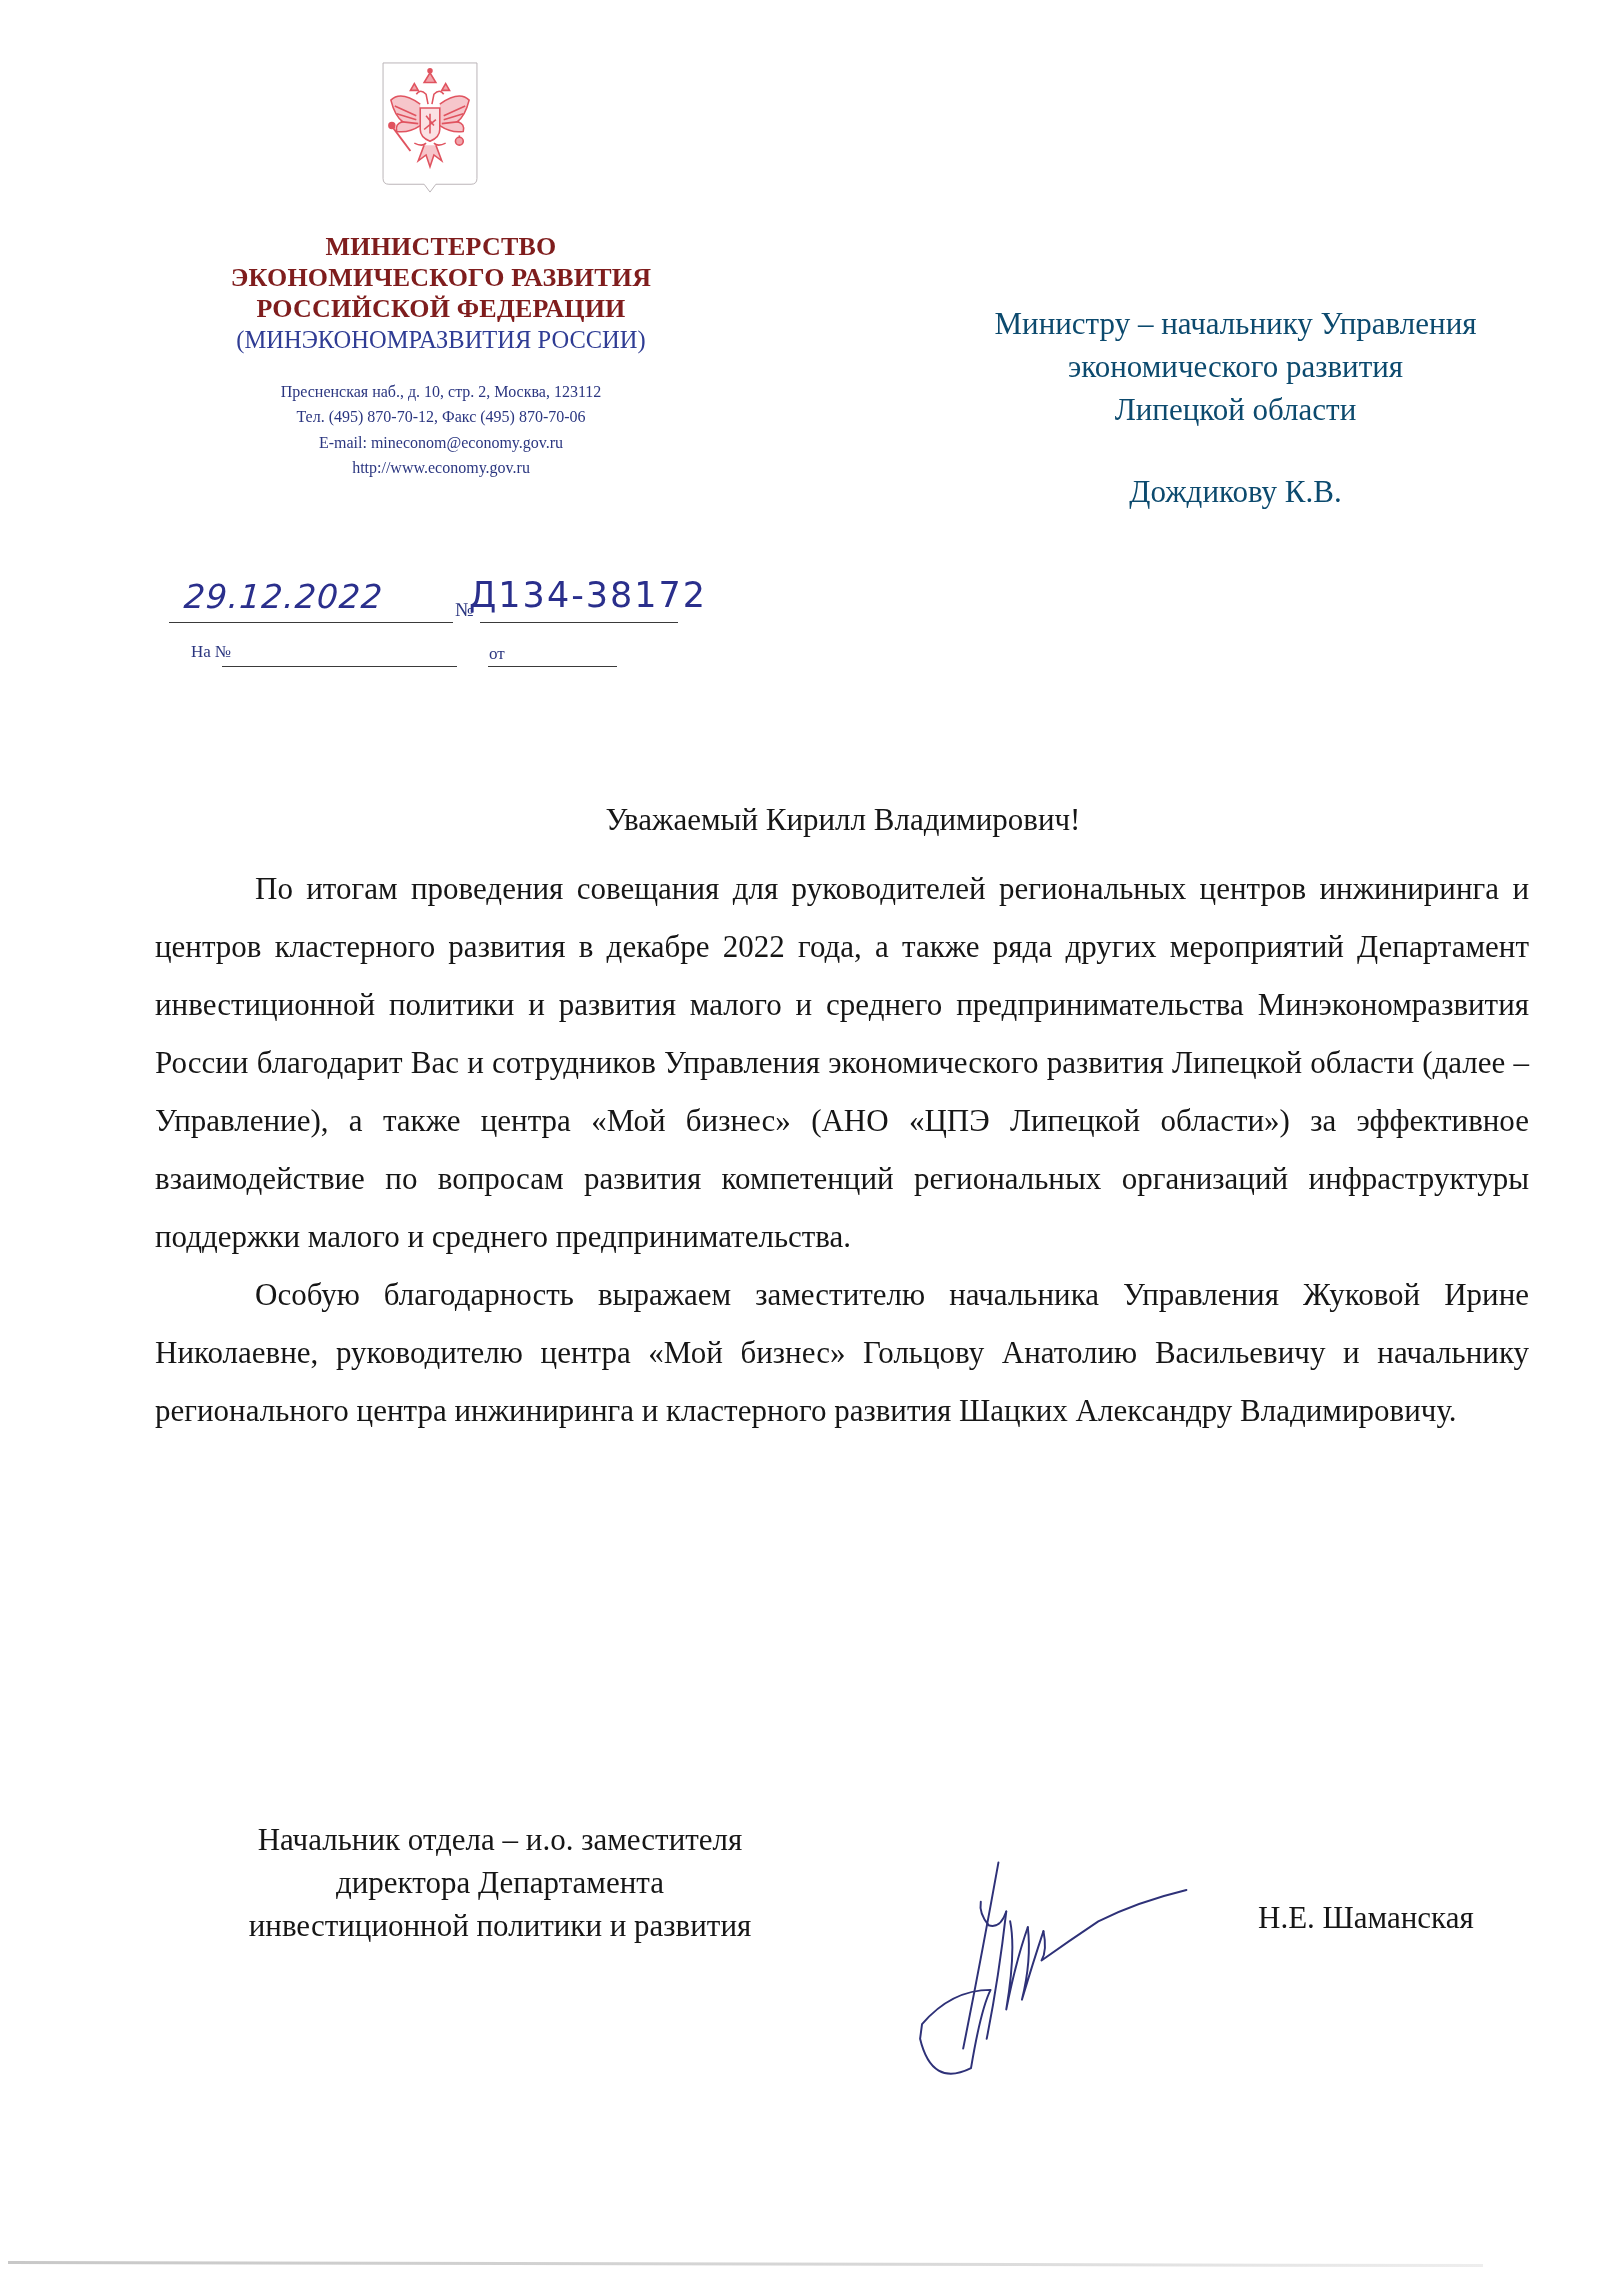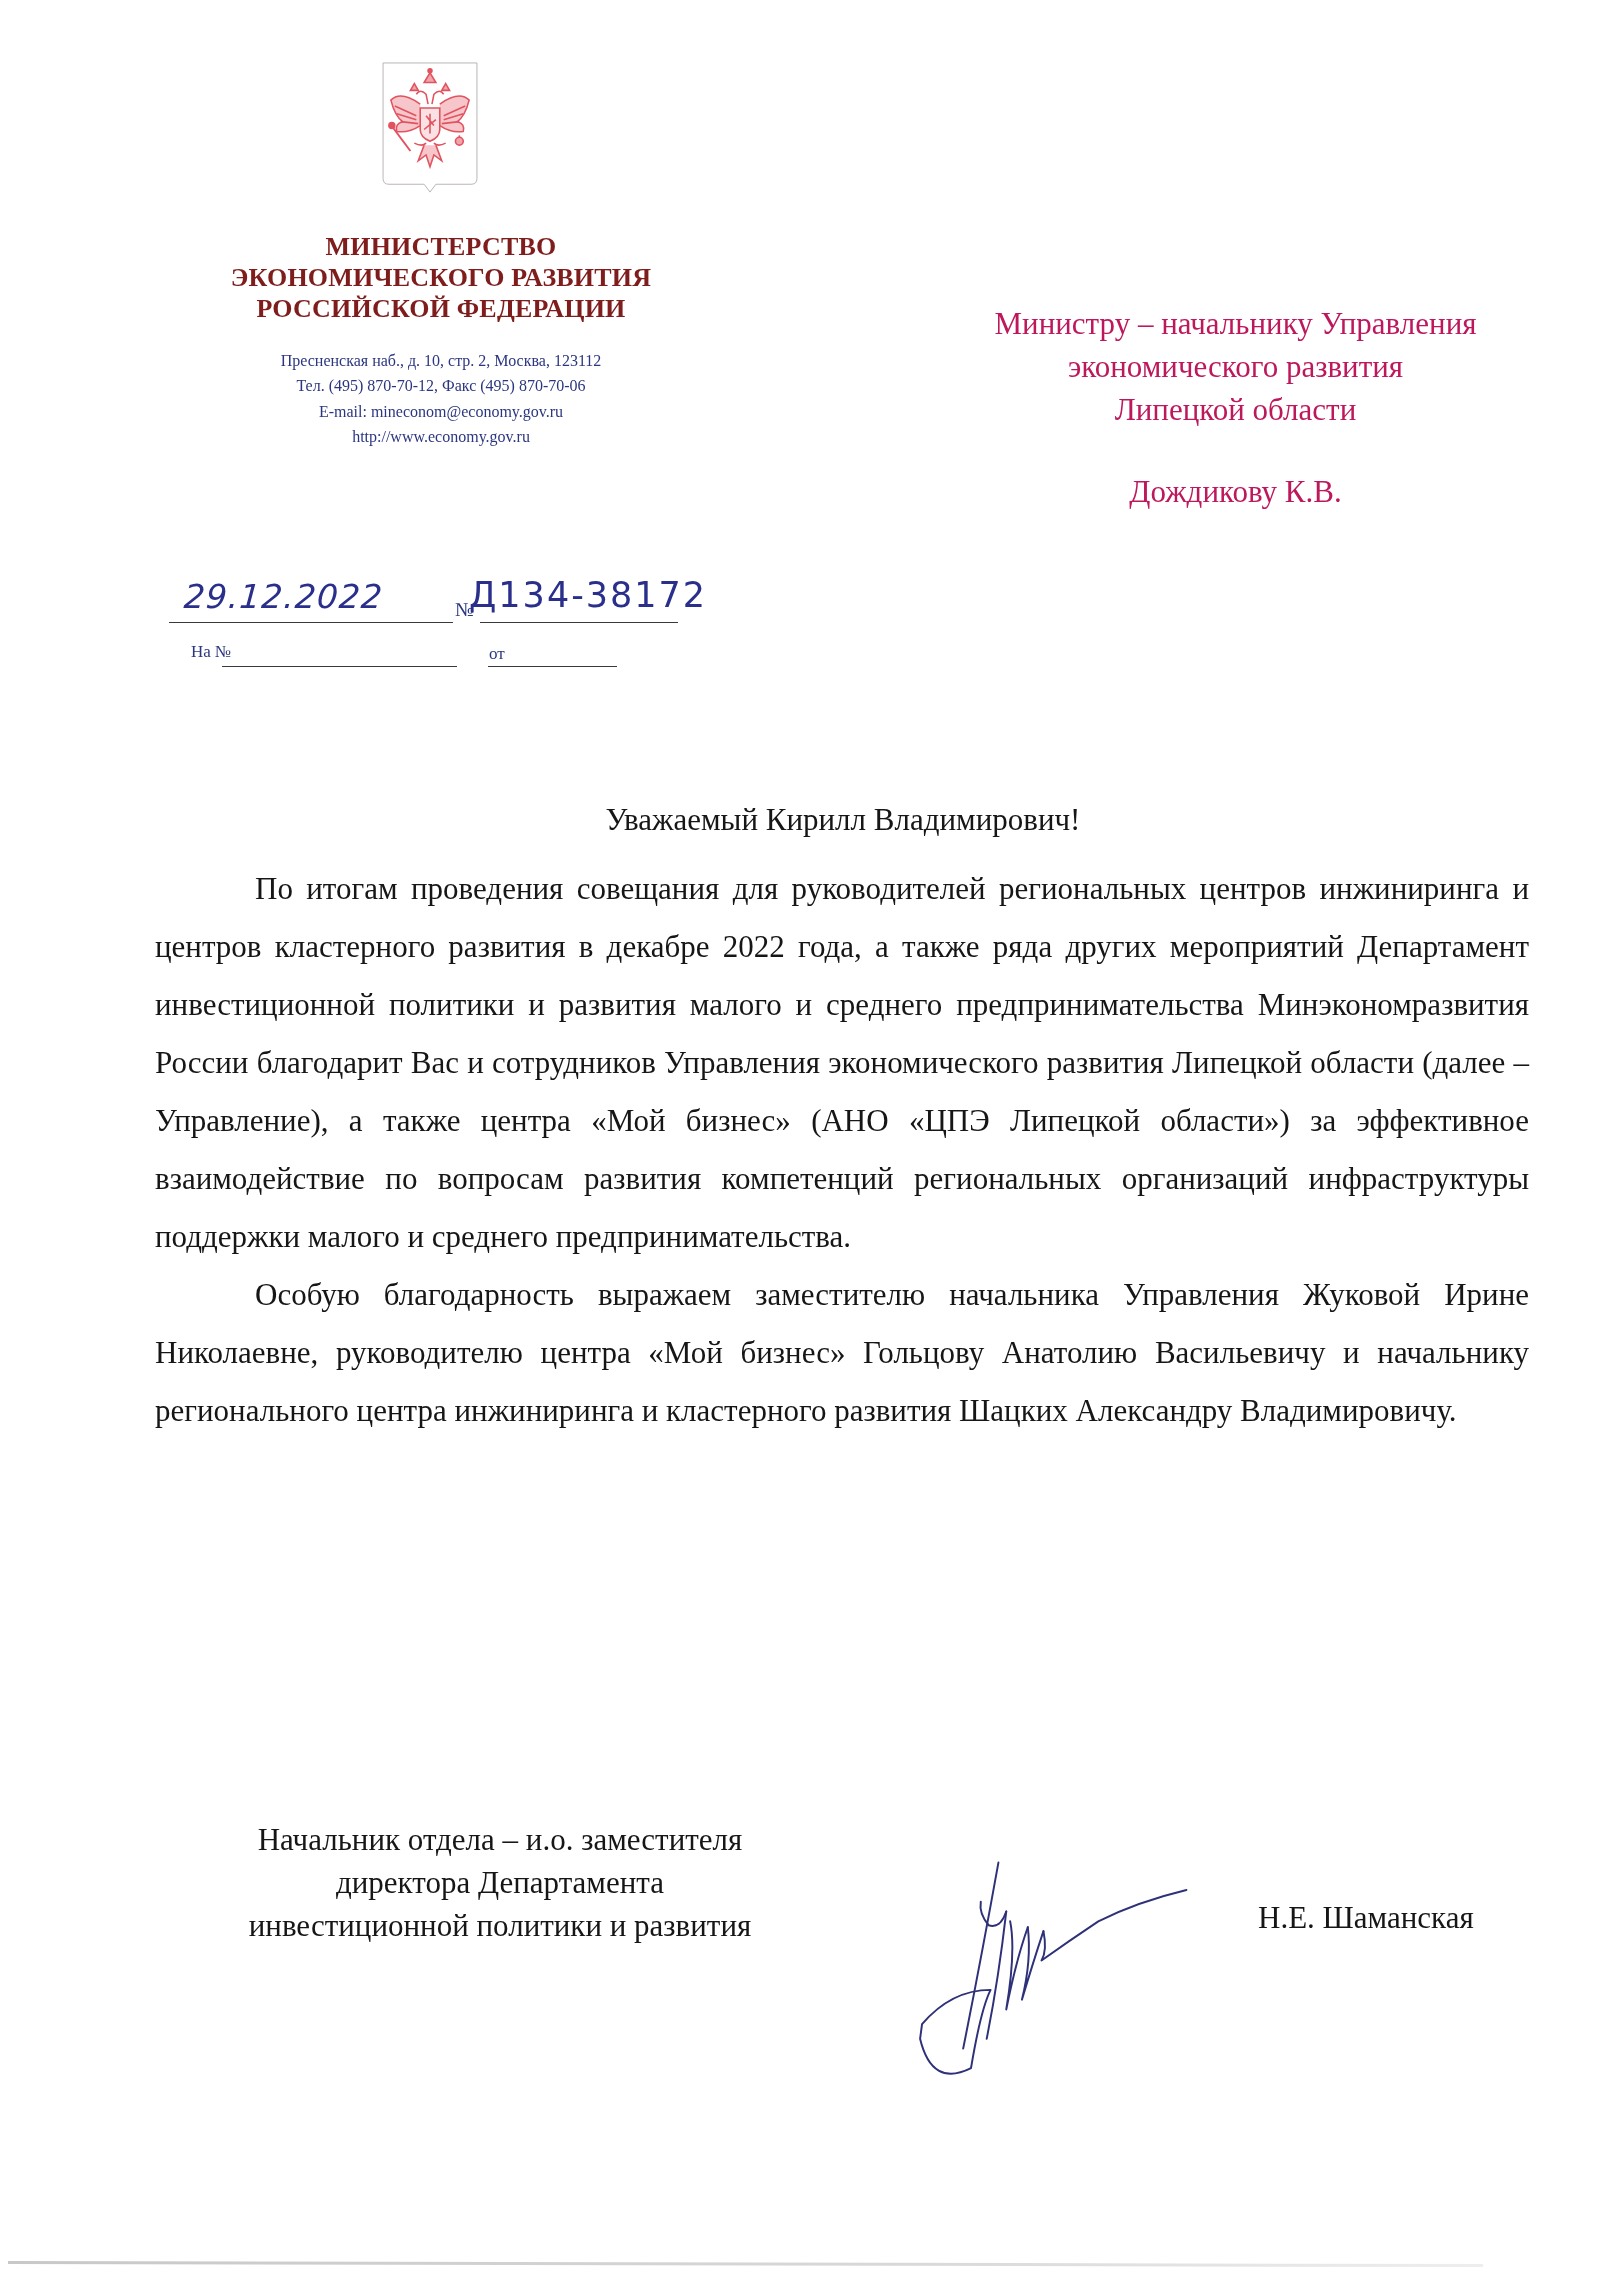--- a/index.html
+++ b/index.html
@@ -74,21 +74,21 @@
     .na-label, .ot-label {
       font-size: 17px; color: #2b3680; margin-left: 28px;
     }
 
     
     .addressee {
       left: 912px; top: 302px; width: 647px;
       text-align: center;
       font-size: 31px;
       line-height: 43px;
-      color: #be185d;
+      color: #0c4a6e;
     }
     .addressee .name { margin-top: 39px; }
 
     
     .greeting {
       left: 147px; top: 802px; width: 1392px;
       text-align: center;
       font-size: 31px;
       color: #161616;
     }
@@ -164,20 +164,21 @@
       <path d="M34 84 Q42 88 46 84 M66 84 Q58 88 54 84"></path>
       <path d="M44 86 L38 102 L46 96 L50 108 L54 96 L62 102 L56 86" fill="#f6c6cb"></path>
     </g>
   </svg>
 </div>
 
 <div class="abs letterhead">
   <div class="lh-org">МИНИСТЕРСТВО</div>
   <div class="lh-org">ЭКОНОМИЧЕСКОГО РАЗВИТИЯ</div>
   <div class="lh-org">РОССИЙСКОЙ ФЕДЕРАЦИИ</div>
+  <div class="lh-short">(МИНЭКОНОМРАЗВИТИЯ РОССИИ)</div>
   <div class="lh-contacts">
     <div>Пресненская наб., д. 10, стр. 2, Москва, 123112</div>
     <div>Тел. (495) 870-70-12, Факс (495) 870-70-06</div>
     <div>E-mail: mineconom@economy.gov.ru</div>
     <div>http://www.economy.gov.ru</div>
   </div>
 </div>
 
 <div class="abs regline">
   <div class="abs date-hand">29.12.2022</div>

